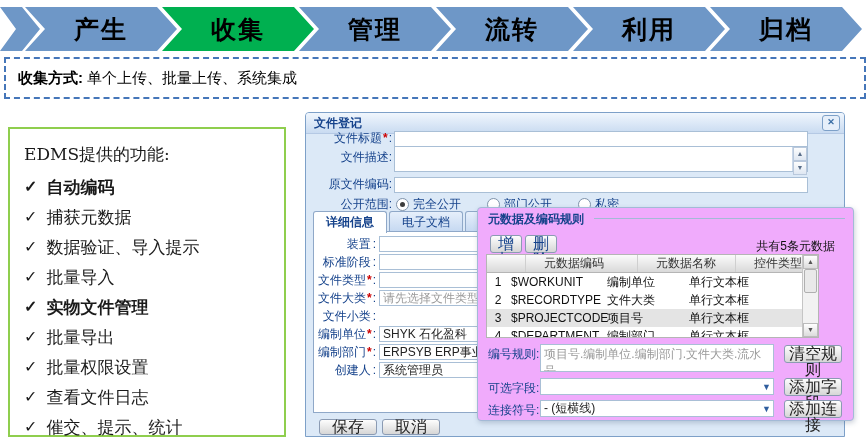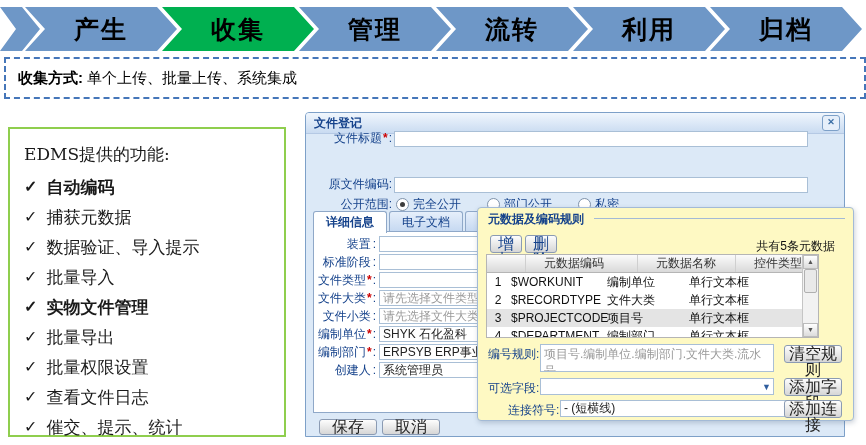--- a/index.html
+++ b/index.html
@@ -64,21 +64,21 @@
     border:1px solid #8fa8c8;box-sizing:border-box;}
   .drow{position:absolute;display:flex;align-items:center;height:16px;}
   .dlabel{width:62px;text-align:right;white-space:nowrap;flex:none;font-size:12px;}
   .dinput{margin-left:3px;width:150px;}
   .btn{background:linear-gradient(#fdfdfd,#d6d6d6);border:1px solid #8b9bb3;border-radius:3px;
     font-size:16px;color:#222;text-align:center;box-sizing:border-box;cursor:default;
     font-family:"Liberation Sans",sans-serif;}
   .bottom-btn{position:absolute;height:16px;line-height:14px;width:58px;}
 
   
-  .panel{position:absolute;left:477px;top:207px;width:377px;height:214px;background:#fef9c3;
+  .panel{position:absolute;left:477px;top:207px;width:377px;height:214px;background:#f0abfc;
     border:1px solid #a3bad6;border-radius:4px;box-sizing:border-box;z-index:10;
     font-size:12px;color:#15428b;box-shadow:1px 2px 5px rgba(60,80,110,.25);}
   .panel-title{position:absolute;left:10px;top:3px;font-weight:bold;white-space:nowrap;}
   .panel-line{position:absolute;left:116px;right:8px;top:10px;height:1px;background:#a3bad6;}
   .pbtn{position:absolute;height:18px;line-height:16px;color:#15428b;}
   .pcount{position:absolute;right:18px;top:30px;color:#111;}
   .mtable{position:absolute;left:8px;top:46px;width:333px;height:84px;background:#fff;
     border:1px solid #b5b5b5;box-sizing:border-box;overflow:hidden;}
   .thead,.trow{display:flex;width:317px;}
   .thead{height:17px;line-height:17px;background:linear-gradient(#fbfbfb,#d9d9d9);
@@ -185,20 +185,29 @@
     <div class="dialog-titlebar">
       <span>文件登记</span>
       <span class="dialog-close">✕</span>
     </div>
 
     <div class="frow" style="left:4px;top:17px;">
       <span class="flabel"><span>文件标题</span><span class="req">*</span><span>:</span></span>
       <input class="tinput" style="margin-left: 2px; width: 414px;">
     </div>
 
+    <div class="frow" style="left:4px;top:33px;align-items:flex-start;">
+      <span class="flabel" style="padding-top:3px;"><span>文件描述</span><span>:</span></span>
+      <div class="ta-wrap" style="margin-left:2px;width:414px;height:26px;">
+        <div class="ta-scroll">
+          <div class="sarrow">▲</div>
+          <div class="sarrow">▼</div>
+        </div>
+      </div>
+    </div>
 
     <div class="frow" style="left:4px;top:63px;">
       <span class="flabel"><span>原文件编码</span><span>:</span></span>
       <input class="tinput" style="margin-left: 2px; width: 414px;">
     </div>
 
     <div class="frow" style="left:4px;top:83px;">
       <span class="flabel"><span>公开范围</span><span>:</span></span>
       <span style="width:4px;"></span>
       <span class="radio-item">
@@ -233,21 +242,20 @@
       <div class="drow" style="left:0;top:40px;">
         <span class="dlabel"><span>文件类型</span><span class="req">*</span><span>:</span></span>
         <input class="tinput dinput" style="">
       </div>
       <div class="drow" style="left:0;top:58px;">
         <span class="dlabel"><span>文件大类</span><span class="req">*</span><span>:</span></span>
         <input class="tinput dinput" placeholder="请先选择文件类型" style="">
       </div>
       <div class="drow" style="left:0;top:76px;">
         <span class="dlabel"><span>文件小类</span><span class="req"></span><span>:</span></span>
-        <input class="tinput dinput" placeholder="请先选择文件大类" style="">
       </div>
       <div class="drow" style="left:0;top:94px;">
         <span class="dlabel"><span>编制单位</span><span class="req">*</span><span>:</span></span>
         <input class="tinput dinput" value="SHYK 石化盈科" style="">
       </div>
       <div class="drow" style="left:0;top:112px;">
         <span class="dlabel"><span>编制部门</span><span class="req">*</span><span>:</span></span>
         <input class="tinput dinput" value="ERPSYB ERP事业部" style="">
       </div>
       <div class="drow" style="left:0;top:130px;">
@@ -318,21 +326,21 @@
     <div class="btn side-btn" style="top:137px;">清空规则</div>
 
     <div class="prow" style="left:10px;top:170px;">
       <span class="plabel"><span>可选字段</span><span>:</span></span>
       <div class="pselect">
         <span class="dd-icon">▼</span>
       </div>
     </div>
     <div class="btn side-btn" style="top:170px;">添加字段</div>
 
-    <div class="prow" style="left:10px;top:192px;margin-left:20px;">
+    <div class="prow" style="left:10px;top:192px;">
       <span class="plabel"><span>连接符号</span><span>:</span></span>
       <div class="pselect">
         <span>- (短横线)</span>
         <span class="dd-icon">▼</span>
       </div>
     </div>
     <div class="btn side-btn" style="top:192px;">添加连接</div>
   </div>
 
 </div>

